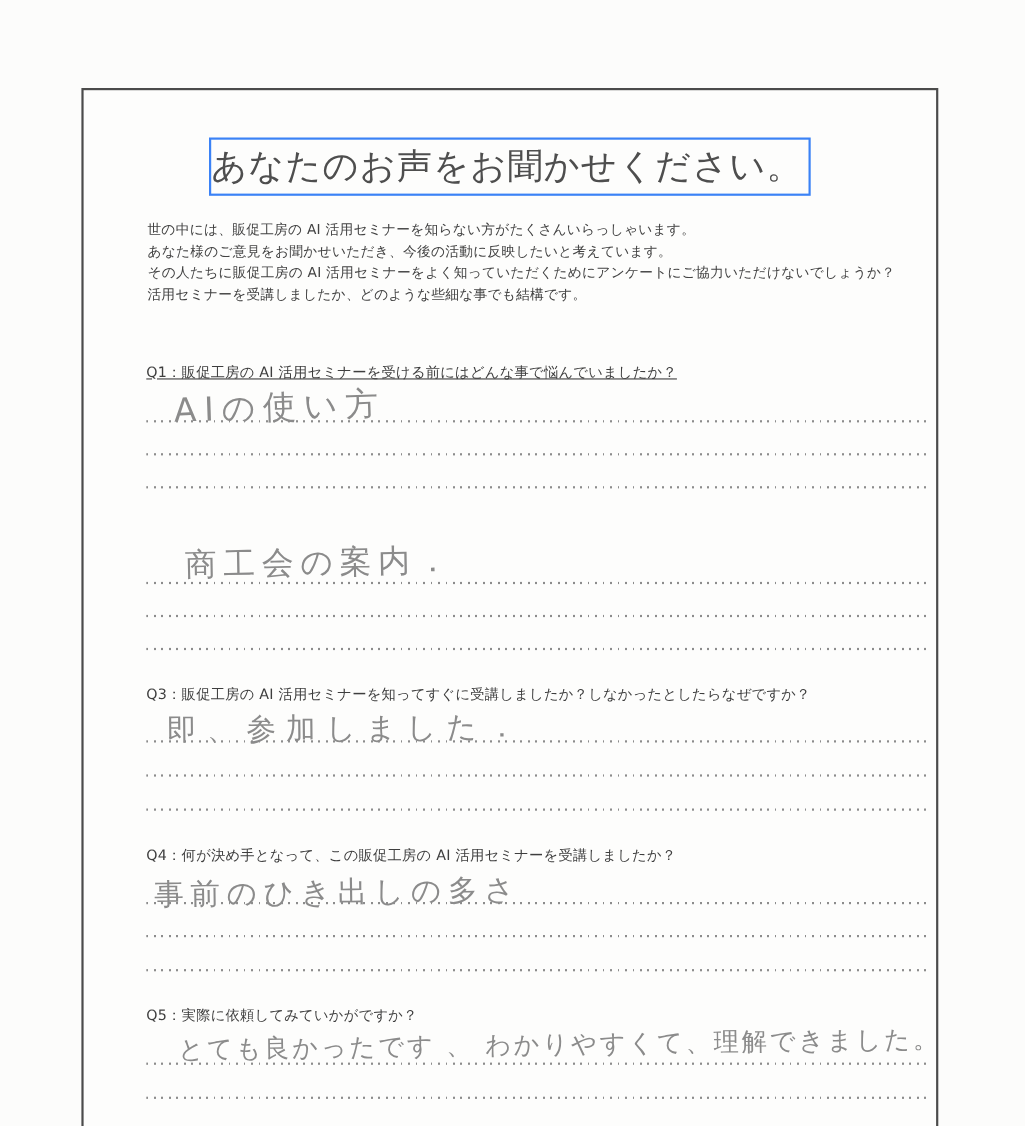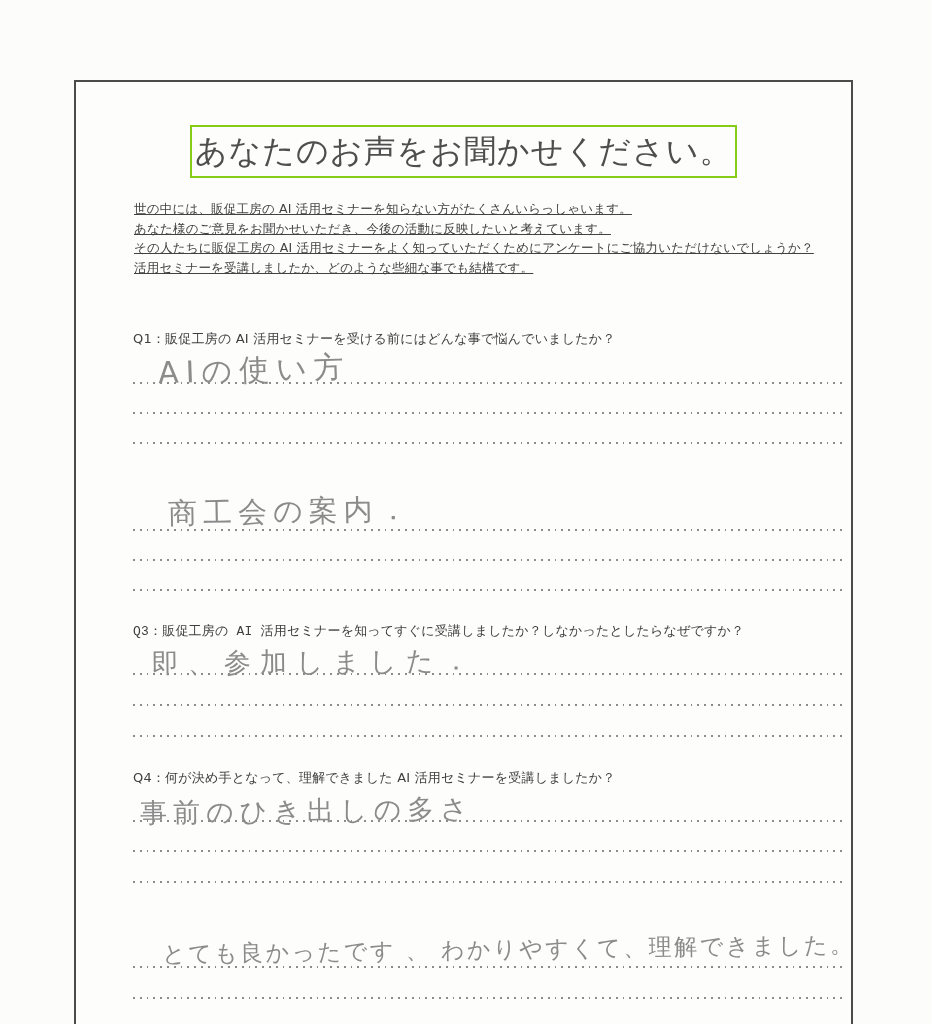--- a/index.html
+++ b/index.html
@@ -22,40 +22,39 @@
     height: 970px;            
     border: 2px solid #4b4b4b;
     background: #fdfdfc;
   }
   .title-box {
     position: absolute;
     left: 190px;
     top: 125px;
     width: 547px;
     height: 53px;
-    border: 2px solid #84cc16;
+    border: 2px solid #3b82f6;
     background: #fdfdfc;
     display: flex;
     align-items: center;
-    justify-content: center;
     font-size: 32px;
     letter-spacing: 1px;
     color: #4e4e4e;
     white-space: nowrap;
   }
   .intro {
     position: absolute;
     left: 134px;
     top: 199px;
     font-size: 12.5px;
     line-height: 19.5px;
     color: #424242;
     letter-spacing: 0.2px;
   }
-  .intro div { white-space: nowrap; text-decoration: underline; }
+  .intro div { white-space: nowrap; }
   .q-label {
     position: absolute;
     left: 133px;
     font-size: 13px;
     color: #3e3e3e;
     letter-spacing: 0.2px;
     white-space: nowrap;
   }
   .dotline {
     position: absolute;
@@ -74,23 +73,23 @@
     white-space: nowrap;
     opacity: 0.85;
   }
   .hw-q1 { left: 158px; top: 350px; font-size: 30px; letter-spacing: 7px; transform: rotate(-2deg); }
   .hw-q2 { left: 168px; top: 492px; font-size: 29px; letter-spacing: 6px; transform: rotate(-1deg); }
   .hw-q3 { left: 152px; top: 644px; font-size: 27px; letter-spacing: 9px; transform: rotate(-0.6deg); }
   .hw-q4 { left: 140px; top: 793px; font-size: 27px; letter-spacing: 6px; transform: rotate(-0.8deg); }
   .hw-q5 { left: 162px; top: 934px; font-size: 23px; letter-spacing: 2.5px; transform: rotate(-0.8deg); }
 
   
-  .q1-label { top: 330px; }  .q1-l1 { top: 381px; } .q1-l2 { top: 411px; } .q1-l3 { top: 441px; }
+  .q1-label { top: 330px; text-decoration: underline; }  .q1-l1 { top: 381px; } .q1-l2 { top: 411px; } .q1-l3 { top: 441px; }
   .q2-label { top: 476px; }  .q2-l1 { top: 528px; } .q2-l2 { top: 558px; } .q2-l3 { top: 588px; }
-  .q3-label { top: 622px; font-family: Liberation Mono, monospace; }  .q3-l1 { top: 672px; } .q3-l2 { top: 703px; } .q3-l3 { top: 734px; }
+  .q3-label { top: 622px; }  .q3-l1 { top: 672px; } .q3-l2 { top: 703px; } .q3-l3 { top: 734px; }
   .q4-label { top: 769px; }  .q4-l1 { top: 819px; } .q4-l2 { top: 849px; } .q4-l3 { top: 880px; }
   .q5-label { top: 914px; }  .q5-l1 { top: 965px; } .q5-l2 { top: 996px; }
 </style>
 </head>
 <body>
 
 <div class="page">
 
   <div class="paper-frame"></div>
 
@@ -115,23 +114,24 @@
   <div class="dotline q2-l1"></div>
   <div class="dotline q2-l2"></div>
   <div class="dotline q2-l3"></div>
 
   <div class="q-label q3-label">Q3：販促工房の AI 活用セミナーを知ってすぐに受講しましたか？しなかったとしたらなぜですか？</div>
   <div class="handwriting hw-q3">即、参加しました．</div>
   <div class="dotline q3-l1"></div>
   <div class="dotline q3-l2"></div>
   <div class="dotline q3-l3"></div>
 
-  <div class="q-label q4-label">Q4：何が決め手となって、理解できました AI 活用セミナーを受講しましたか？</div>
+  <div class="q-label q4-label">Q4：何が決め手となって、この販促工房の AI 活用セミナーを受講しましたか？</div>
   <div class="handwriting hw-q4">事前のひき出しの多さ</div>
   <div class="dotline q4-l1"></div>
   <div class="dotline q4-l2"></div>
   <div class="dotline q4-l3"></div>
 
+  <div class="q-label q5-label">Q5：実際に依頼してみていかがですか？</div>
   <div class="handwriting hw-q5">とても良かったです 、 わかりやすくて、理解できました。</div>
   <div class="dotline q5-l1"></div>
   <div class="dotline q5-l2"></div>
 
 </div>
 
 </body></html>

